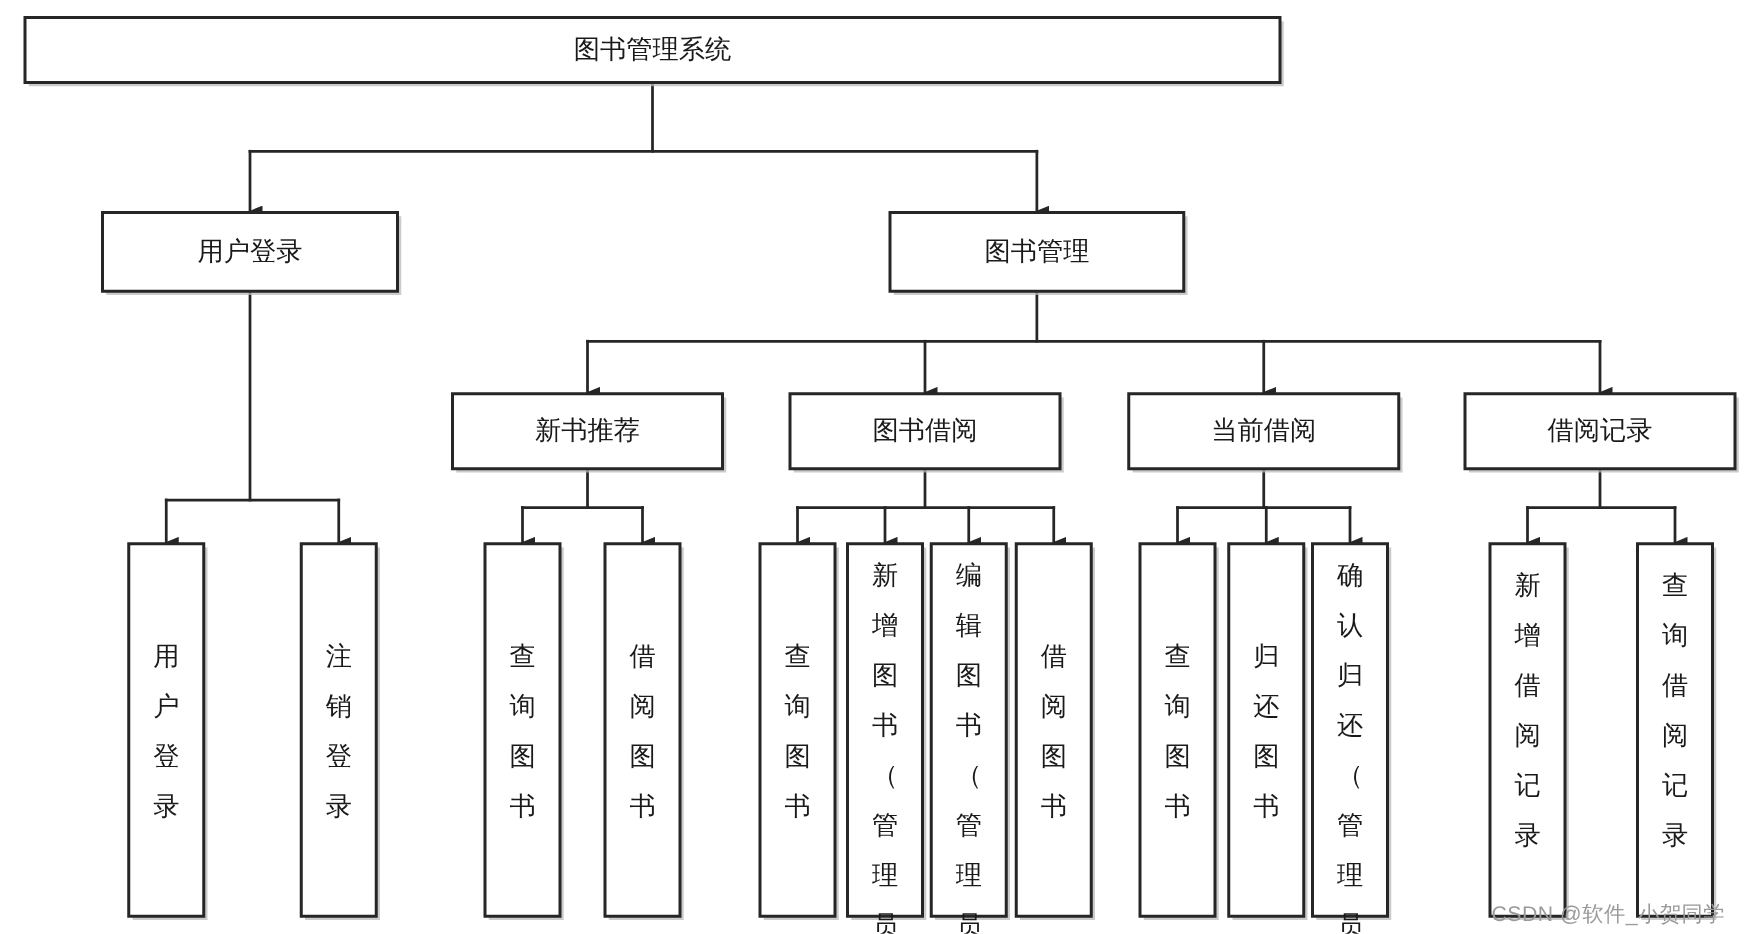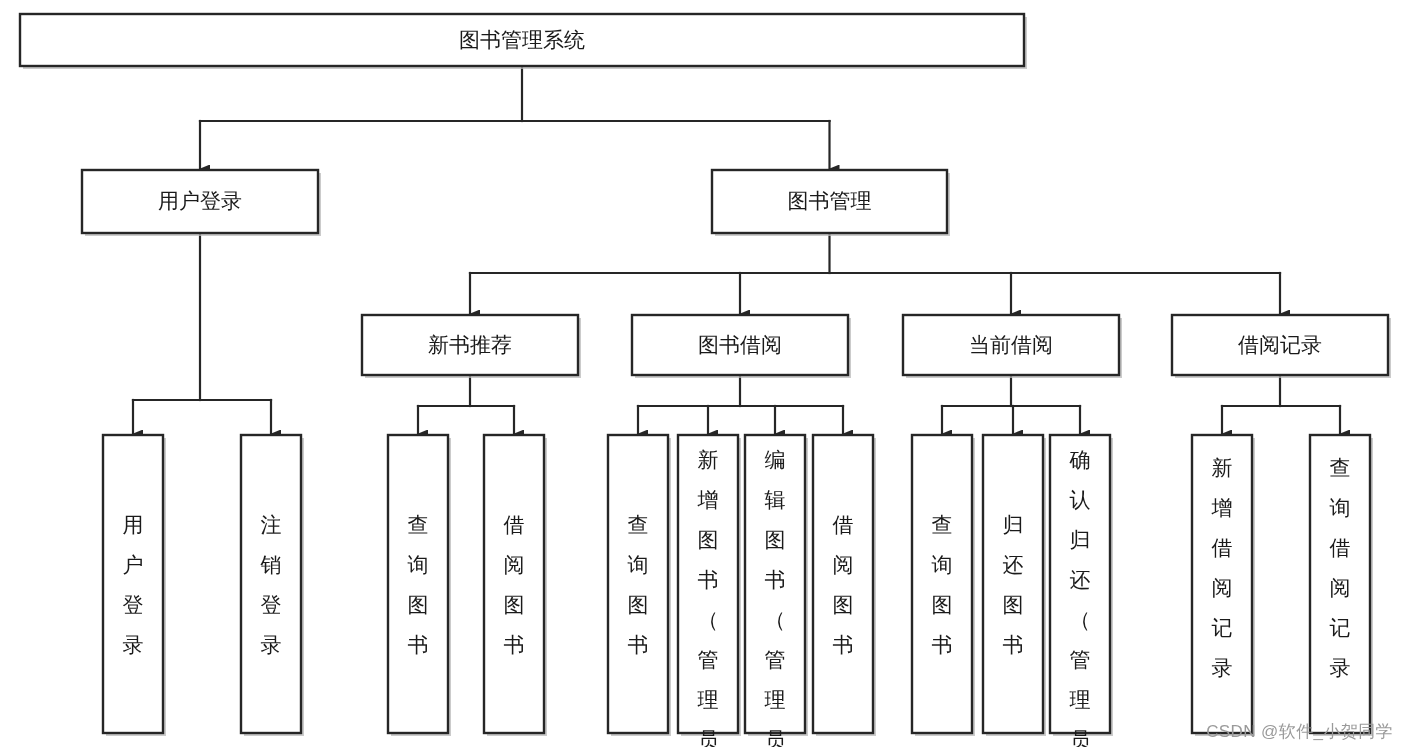--- a/index.html
+++ b/index.html
@@ -44,21 +44,21 @@
   }
   .node-label-h {
     font-family: "Liberation Sans", "DejaVu Sans", sans-serif;
     font-size: 21px;
     fill: #1a1a1a;
     text-anchor: middle;
     dominant-baseline: middle;
   }
   .watermark-text {
     position: absolute;
-    right: 12px;
+    right: 25px;
     bottom: 4px;
     font-family: "Liberation Sans", "DejaVu Sans", sans-serif;
     font-size: 17px;
     color: #9a9a9a;
     white-space: nowrap;
     letter-spacing: 0.4px;
     user-select: none;
   }
 </style>
 </head>

